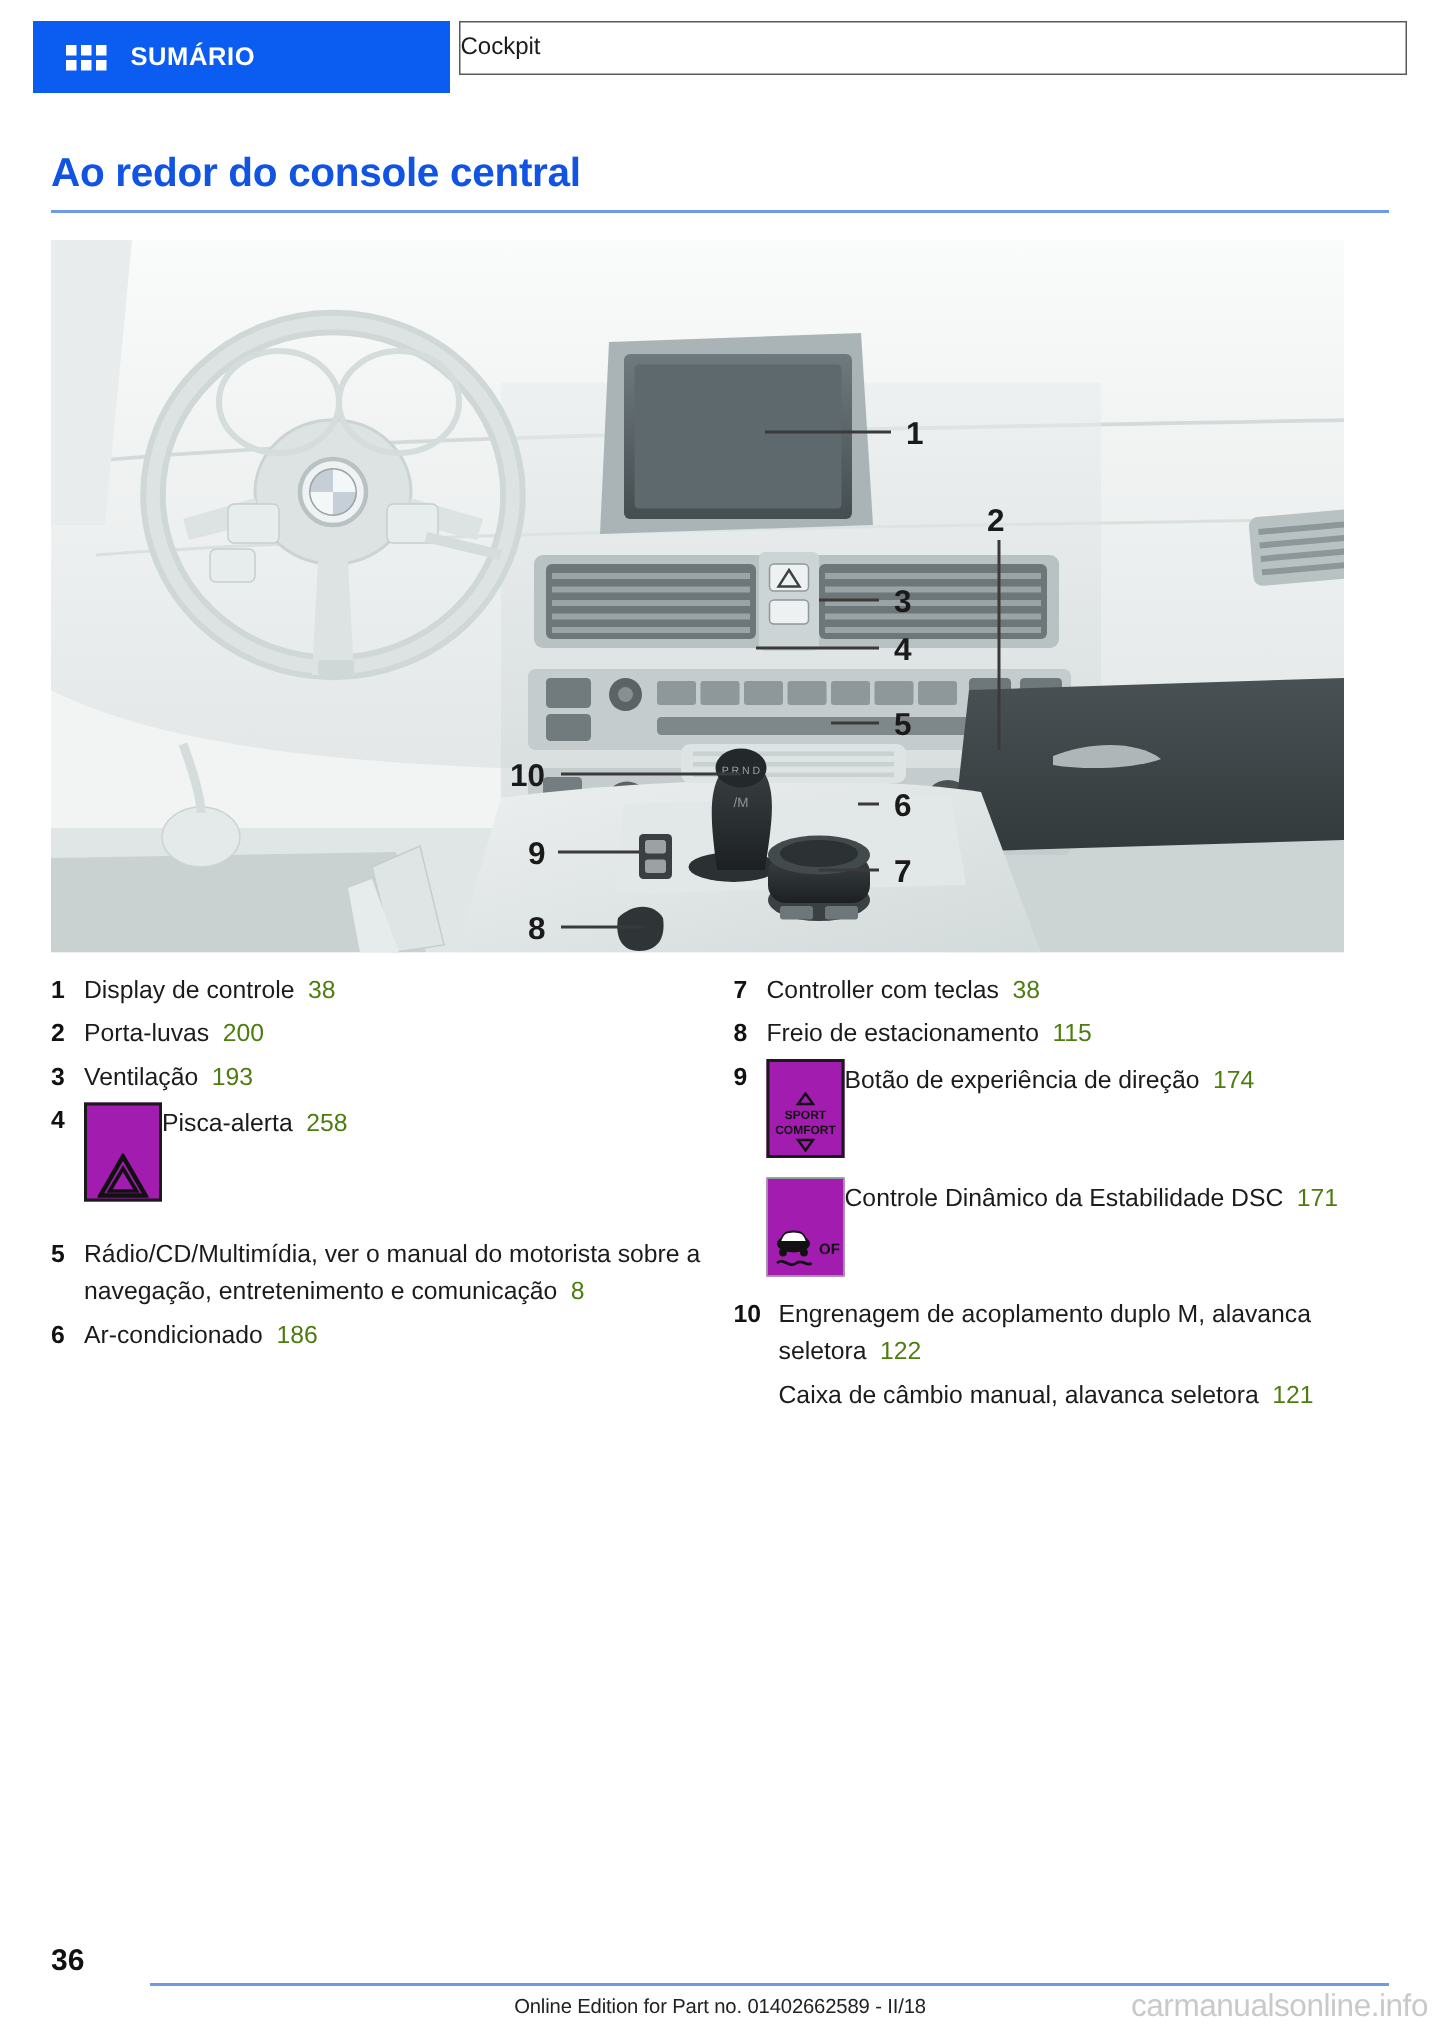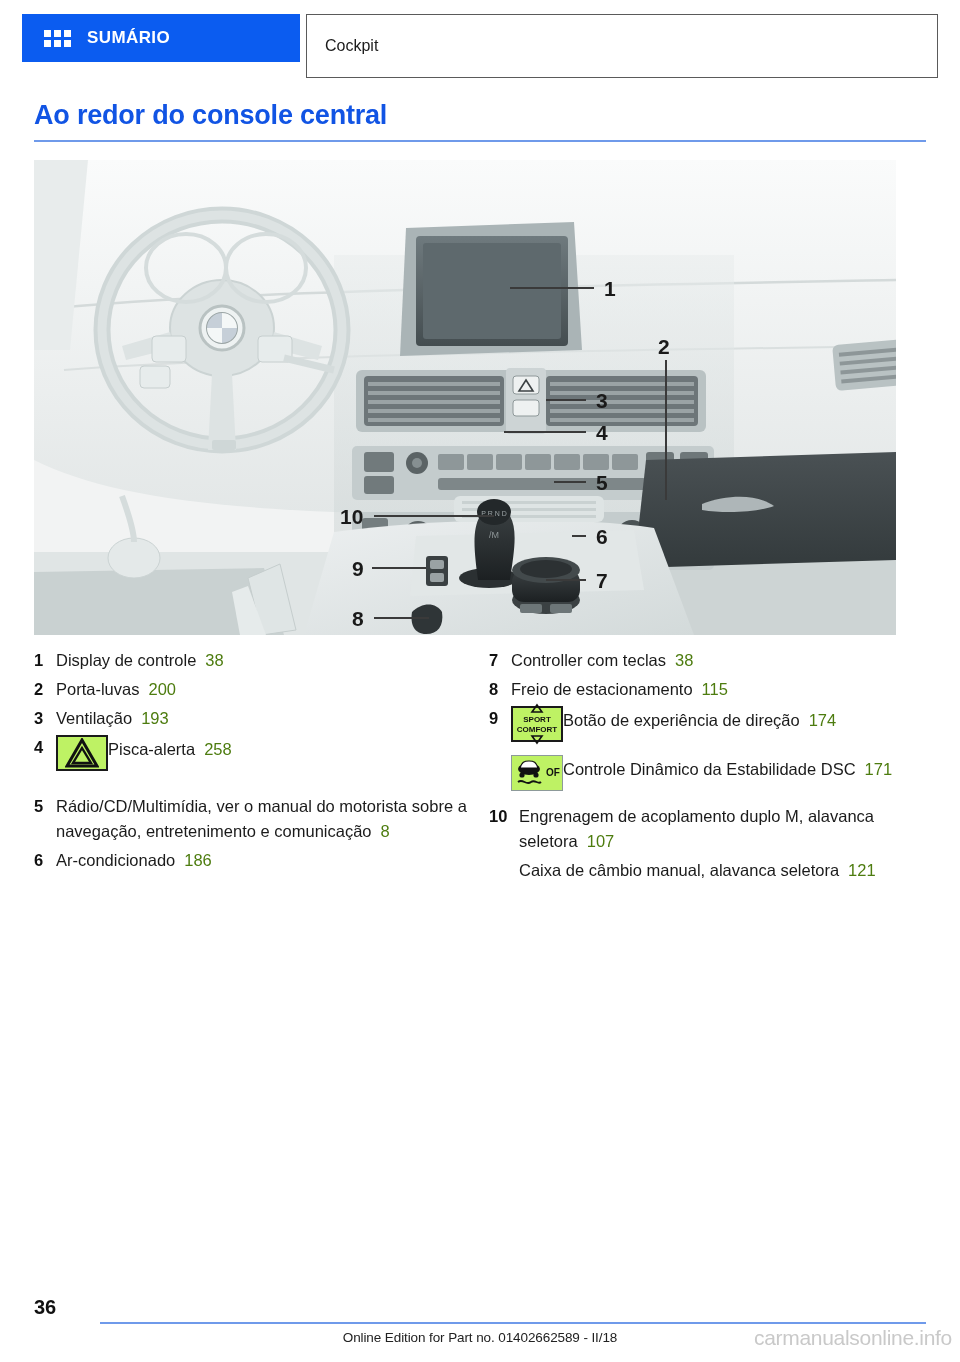--- a/index.html
+++ b/index.html
@@ -16,23 +16,22 @@
   .header { position: absolute; left: 0; top: 14px; width: 100%; height: 48px; text-decoration: underline; }
   .sumario-tab {
     position: absolute; left: 22px; top: 0; width: 278px; height: 48px;
     background: #0b5cf0; display: flex; align-items: center; padding-left: 22px;
   }
   .grid-icon { display: grid; grid-template-columns: repeat(3, 7px); grid-template-rows: repeat(2, 7px);
     gap: 3px; margin-right: 16px; }
   .grid-icon i { display: block; width: 7px; height: 7px; background: #fff; }
   .sumario-label { color: #fff; font-weight: bold; font-size: 17px; letter-spacing: .4px; }
   .cockpit-tab {
-    position: absolute; left: 306px; top: 0; right: 22px; height: 64px;
+    position: absolute; left: 306px; top: 0; right: 22px; height: 36px;
     background: #fff; border: 1px solid #5a5a5a; display: flex; align-items: center;
-    padding-left: 18px;
   }
   .cockpit-label { color: #1b1b1b; font-size: 16px; }
 
   
   .title-wrap { position: absolute; left: 34px; top: 100px; right: 34px; }
   .title { color: #1154e4; font-size: 27px; font-weight: bold; letter-spacing: -.2px; margin: 0; }
   .title-rule { margin-top: 9px; height: 2px; background: #6f9aea; width: 100%; }
 
   
   .figure { position: absolute; left: 34px; top: 160px; width: 862px; height: 475px;
@@ -44,22 +43,22 @@
     display: flex; gap: 18px; }
   .legend-col { width: 437px; }
   .row { display: flex; align-items: flex-start; margin-bottom: 4px; }
   .num { font-weight: bold; font-size: 16.5px; color: #111;
     width: 22px; flex: 0 0 22px; line-height: 25px; }
   .num.wide { width: 30px; flex: 0 0 30px; }
   .txt { font-size: 16.5px; color: #1b1b1b; line-height: 25px; }
   .pg { color: #4d7c0f; }
   .sp { display: inline-block; width: 9px; }
   .icon-row { display: flex; align-items: flex-start; margin-bottom: 3px; }
-  .icon-box { width: 52px; height: 36px; border: 1px solid #8d9a9a; background: #bef264;
-    flex: 0 0 52px; display: flex; align-items: center; justify-content: center; }
+  .icon-box { width: 52px; height: 66px; border: 1px solid #8d9a9a; background: #a21caf;
+    flex: 0 0 52px; display: flex; align-items: flex-end; justify-content: center; }
   .icon-box.bold { border: 2px solid #1a1a1a; }
   .icon-txt { font-size: 16.5px; color: #1b1b1b; line-height: 25px; padding-top: 2px; }
   .icon-gap { height: 10px; }
   .indent-wide { padding-left: 30px; text-align: center; }
 
   
   .footer { position: absolute; left: 0; bottom: 0; width: 100%; height: 72px; }
   .page-num { position: absolute; left: 34px; top: 6px; font-size: 20px; font-weight: bold; color: #111; }
   .footer-rule { position: absolute; left: 100px; top: 32px; right: 34px; height: 2px; background: #6f9aea; }
   .footer-text { position: absolute; left: 0; top: 40px; width: 100%; text-align: center;
@@ -385,21 +384,21 @@
             <text x="32" y="20" font-family="'Liberation Sans',sans-serif" font-size="10" font-weight="bold" fill="#111">OFF</text>
           </svg>
         </span>
         <span class="icon-txt"><span>Controle Dinâmico da Estabilidade DSC</span><span class="sp"></span><span class="pg">171</span></span>
       </div>
 
       <div class="icon-gap"></div>
 
       <div class="row">
         <span class="num wide">10</span>
-        <span class="txt"><span>Engrenagem de acoplamento duplo M, alavanca seletora</span><span class="sp"></span><span class="pg">107</span></span>
+        <span class="txt"><span>Engrenagem de acoplamento duplo M, alavanca seletora</span><span class="sp"></span><span class="pg">122</span></span>
       </div>
 
       <div class="row indent-wide">
         <span class="txt"><span>Caixa de câmbio manual, alavanca seletora</span><span class="sp"></span><span class="pg">121</span></span>
       </div>
 
     </div>
   </div>
 
   <div class="footer">

